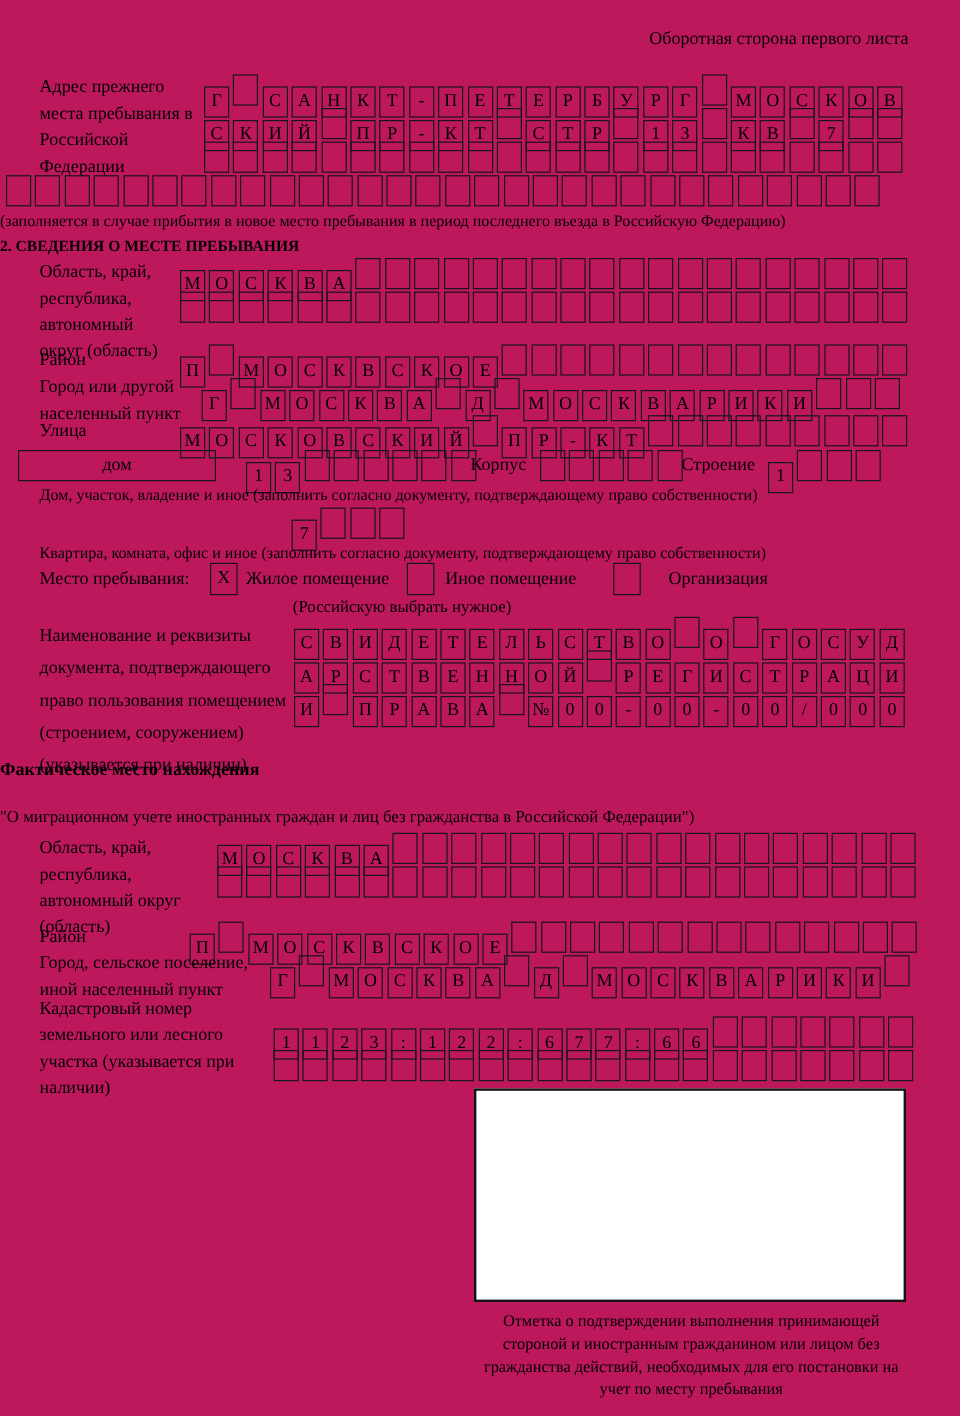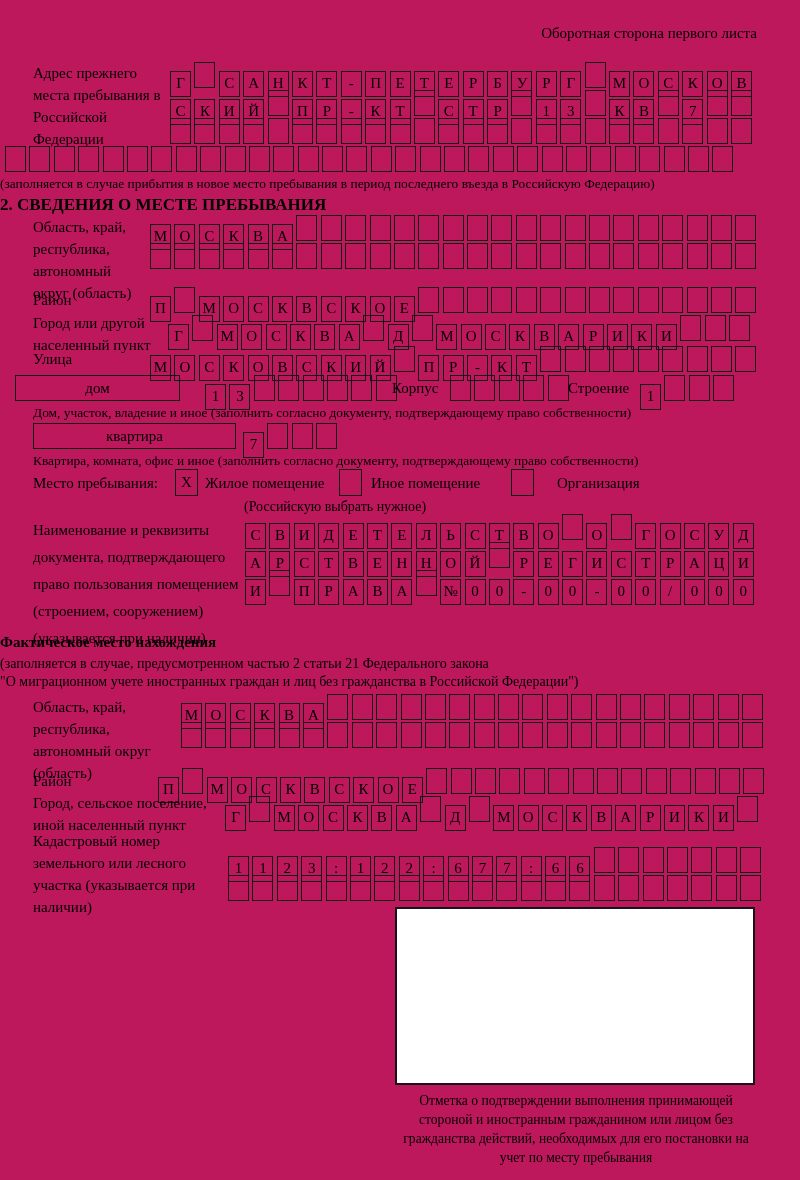--- a/index.html
+++ b/index.html
@@ -2,21 +2,21 @@
 <html><head>
 <meta charset="utf-8">
 <style>
   html,body{margin:0;padding:0;background:#fff;}
   .page{position:relative;width:800px;height:1180px;background:#be185d;color:#000;
         font-family:"Liberation Serif",serif;overflow:hidden;}
   .lbl{position:absolute;font-size:15px;line-height:22px;color:#000;}
   .cap{position:absolute;font-size:13.4px;line-height:17px;color:#000;text-align:right;}
   .center{left:0;right:0;text-align:left;}
   .right{text-align:right;}
-  .hdr{font-weight:bold;font-size:17px;}
+  .hdr{font-weight:bold;font-size:13px;}
   .row{position:absolute;white-space:nowrap;font-size:0;}
   .cell{display:inline-flex;width:21px;height:26px;box-sizing:border-box;
         border:1.6px solid #161616;margin-right:3.4px;align-items:center;
         justify-content:center;font-family:"Liberation Serif",serif;font-size:15px;}
   .bigbox{position:absolute;height:26px;box-sizing:border-box;border:1.7px solid #141414;
         display:flex;align-items:center;justify-content:center;font-size:15px;}
   .cb{position:absolute;width:23px;height:27px;box-sizing:border-box;border:1.7px solid #141414;
         display:flex;align-items:center;justify-content:center;font-size:15px;}
   .stamp{position:absolute;border:2px solid #141414;box-sizing:border-box;background:#fff;}
 </style>
@@ -50,40 +50,38 @@
   <div class="row" style="left:150px;top:346px;"><span class="cell">М</span><span class="cell">О</span><span class="cell">С</span><span class="cell">К</span><span class="cell">О</span><span class="cell">В</span><span class="cell">С</span><span class="cell">К</span><span class="cell">И</span><span class="cell">Й</span><span class="cell"></span><span class="cell">П</span><span class="cell">Р</span><span class="cell">-</span><span class="cell">К</span><span class="cell">Т</span><span class="cell"></span><span class="cell"></span><span class="cell"></span><span class="cell"></span><span class="cell"></span><span class="cell"></span><span class="cell"></span><span class="cell"></span><span class="cell"></span></div>
 
   <div class="bigbox" style="left:15px;top:375px;width:165px;">дом</div>
   <div class="row" style="left:205px;top:375px;"><span class="cell">1</span><span class="cell">3</span><span class="cell"></span><span class="cell"></span><span class="cell"></span><span class="cell"></span><span class="cell"></span><span class="cell"></span></div>
   <div class="lbl" style="left:392px;top:377px;">Корпус</div>
   <div class="row" style="left:450px;top:375px;"><span class="cell"></span><span class="cell"></span><span class="cell"></span><span class="cell"></span><span class="cell"></span></div>
   <div class="lbl" style="left:568px;top:377px;">Строение</div>
   <div class="row" style="left:640px;top:375px;"><span class="cell">1</span><span class="cell"></span><span class="cell"></span><span class="cell"></span></div>
   <div class="cap" style="left:33px;top:404px;">Дом, участок, владение и иное (заполнить согласно документу, подтверждающему право собственности)</div>
 
-  <div class="bigbox" style="left:33px;top:423px;width:203px;">квартира</div>
   <div class="row" style="left:243px;top:423px;"><span class="cell">7</span><span class="cell"></span><span class="cell"></span><span class="cell"></span></div>
   <div class="cap" style="left:33px;top:452px;">Квартира, комната, офис и иное (заполнить согласно документу, подтверждающему право собственности)</div>
 
   <div class="lbl" style="left:33px;top:472px;">Место пребывания:</div>
   <span class="cb" style="left:175px;top:469px;">X</span>
   <div class="lbl" style="left:205px;top:472px;">Жилое помещение</div>
   <span class="cb" style="left:339px;top:469px;"></span>
   <div class="lbl" style="left:371px;top:472px;">Иное помещение</div>
   <span class="cb" style="left:511px;top:469px;"></span>
   <div class="lbl" style="left:557px;top:472px;">Организация</div>
   <div class="cap" style="left:244px;top:498px;font-size:14px;">(Российскую выбрать нужное)</div>
 
   <div class="lbl" style="left:33px;top:517px;width:215px;line-height:27px;">Наименование и реквизиты документа, подтверждающего право пользования помещением (строением, сооружением) (указывается при наличии)</div>
   <div class="row" style="left:245px;top:514px;"><span class="cell">С</span><span class="cell">В</span><span class="cell">И</span><span class="cell">Д</span><span class="cell">Е</span><span class="cell">Т</span><span class="cell">Е</span><span class="cell">Л</span><span class="cell">Ь</span><span class="cell">С</span><span class="cell">Т</span><span class="cell">В</span><span class="cell">О</span><span class="cell"></span><span class="cell">О</span><span class="cell"></span><span class="cell">Г</span><span class="cell">О</span><span class="cell">С</span><span class="cell">У</span><span class="cell">Д</span></div>
   <div class="row" style="left:245px;top:542px;"><span class="cell">А</span><span class="cell">Р</span><span class="cell">С</span><span class="cell">Т</span><span class="cell">В</span><span class="cell">Е</span><span class="cell">Н</span><span class="cell">Н</span><span class="cell">О</span><span class="cell">Й</span><span class="cell"></span><span class="cell">Р</span><span class="cell">Е</span><span class="cell">Г</span><span class="cell">И</span><span class="cell">С</span><span class="cell">Т</span><span class="cell">Р</span><span class="cell">А</span><span class="cell">Ц</span><span class="cell">И</span></div>
   <div class="row" style="left:245px;top:570px;"><span class="cell">И</span><span class="cell"></span><span class="cell">П</span><span class="cell">Р</span><span class="cell">А</span><span class="cell">В</span><span class="cell">А</span><span class="cell"></span><span class="cell">№</span><span class="cell">0</span><span class="cell">0</span><span class="cell">-</span><span class="cell">0</span><span class="cell">0</span><span class="cell">-</span><span class="cell">0</span><span class="cell">0</span><span class="cell">/</span><span class="cell">0</span><span class="cell">0</span><span class="cell">0</span></div>
 
   <div class="lbl hdr center" style="top:631px;font-size:15px;">Фактическое место нахождения</div>
-  <div class="cap center" style="top:655px;font-size:14px;">(заполняется в случае, предусмотренном частью 2 статьи 21 Федерального закона</div>
   <div class="cap center" style="top:673px;font-size:14px;">"О миграционном учете иностранных граждан и лиц без гражданства в Российской Федерации")</div>
 
   <div class="lbl" style="left:33px;top:696px;width:150px;">Область, край, республика, автономный округ (область)</div>
   <div class="row" style="left:181px;top:694px;"><span class="cell">М</span><span class="cell">О</span><span class="cell">С</span><span class="cell">К</span><span class="cell">В</span><span class="cell">А</span><span class="cell"></span><span class="cell"></span><span class="cell"></span><span class="cell"></span><span class="cell"></span><span class="cell"></span><span class="cell"></span><span class="cell"></span><span class="cell"></span><span class="cell"></span><span class="cell"></span><span class="cell"></span><span class="cell"></span><span class="cell"></span><span class="cell"></span><span class="cell"></span><span class="cell"></span><span class="cell"></span></div>
   <div class="row" style="left:181px;top:722px;"><span class="cell"></span><span class="cell"></span><span class="cell"></span><span class="cell"></span><span class="cell"></span><span class="cell"></span><span class="cell"></span><span class="cell"></span><span class="cell"></span><span class="cell"></span><span class="cell"></span><span class="cell"></span><span class="cell"></span><span class="cell"></span><span class="cell"></span><span class="cell"></span><span class="cell"></span><span class="cell"></span><span class="cell"></span><span class="cell"></span><span class="cell"></span><span class="cell"></span><span class="cell"></span><span class="cell"></span></div>
 
   <div class="lbl" style="left:33px;top:770px;">Район</div>
   <div class="row" style="left:158px;top:768px;"><span class="cell">П</span><span class="cell"></span><span class="cell">М</span><span class="cell">О</span><span class="cell">С</span><span class="cell">К</span><span class="cell">В</span><span class="cell">С</span><span class="cell">К</span><span class="cell">О</span><span class="cell">Е</span><span class="cell"></span><span class="cell"></span><span class="cell"></span><span class="cell"></span><span class="cell"></span><span class="cell"></span><span class="cell"></span><span class="cell"></span><span class="cell"></span><span class="cell"></span><span class="cell"></span><span class="cell"></span><span class="cell"></span><span class="cell"></span></div>
 
   <div class="lbl" style="left:33px;top:792px;width:200px;">Город, сельское поселение, иной населенный пункт</div>

